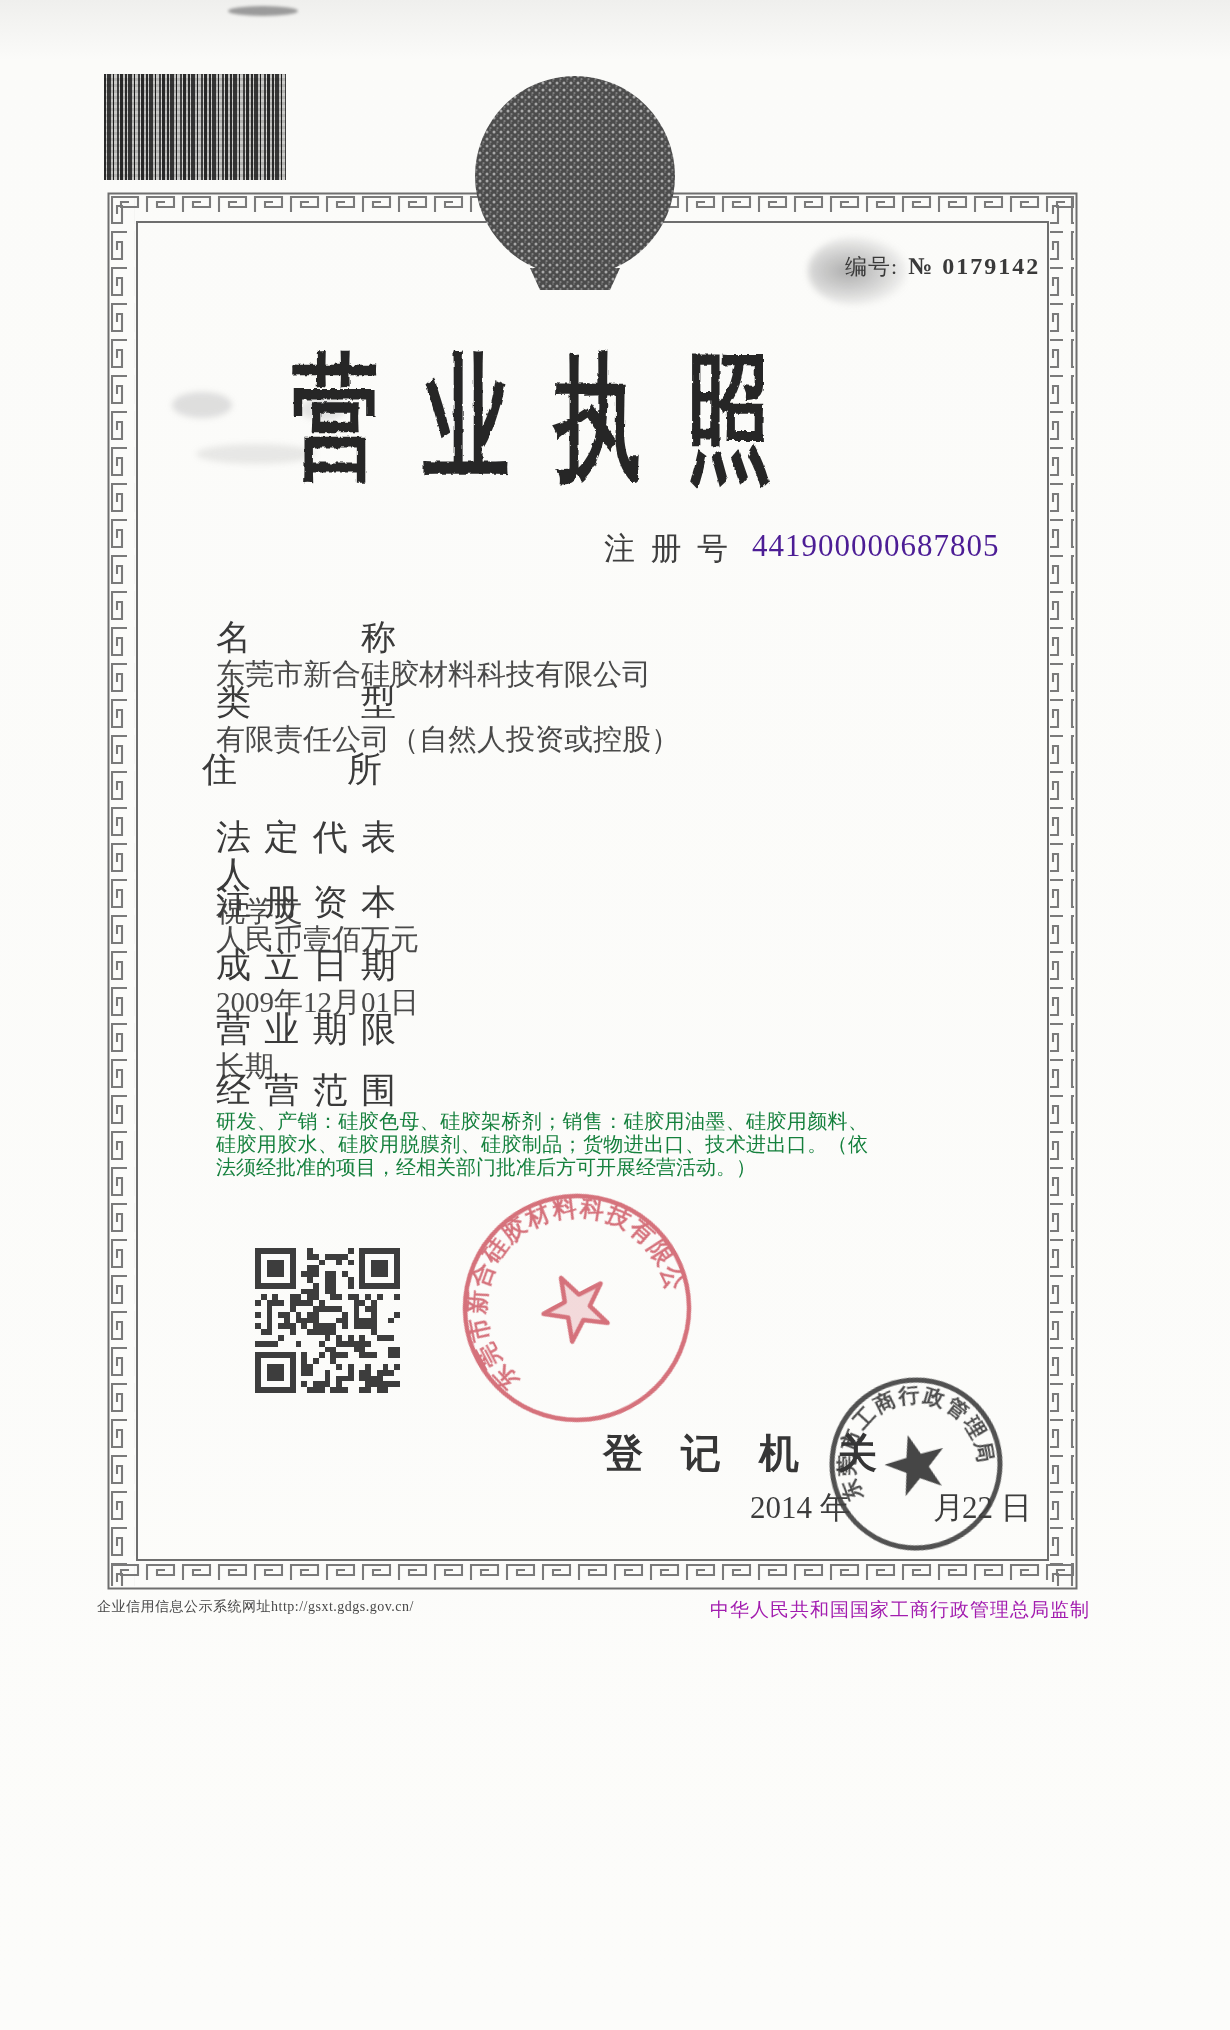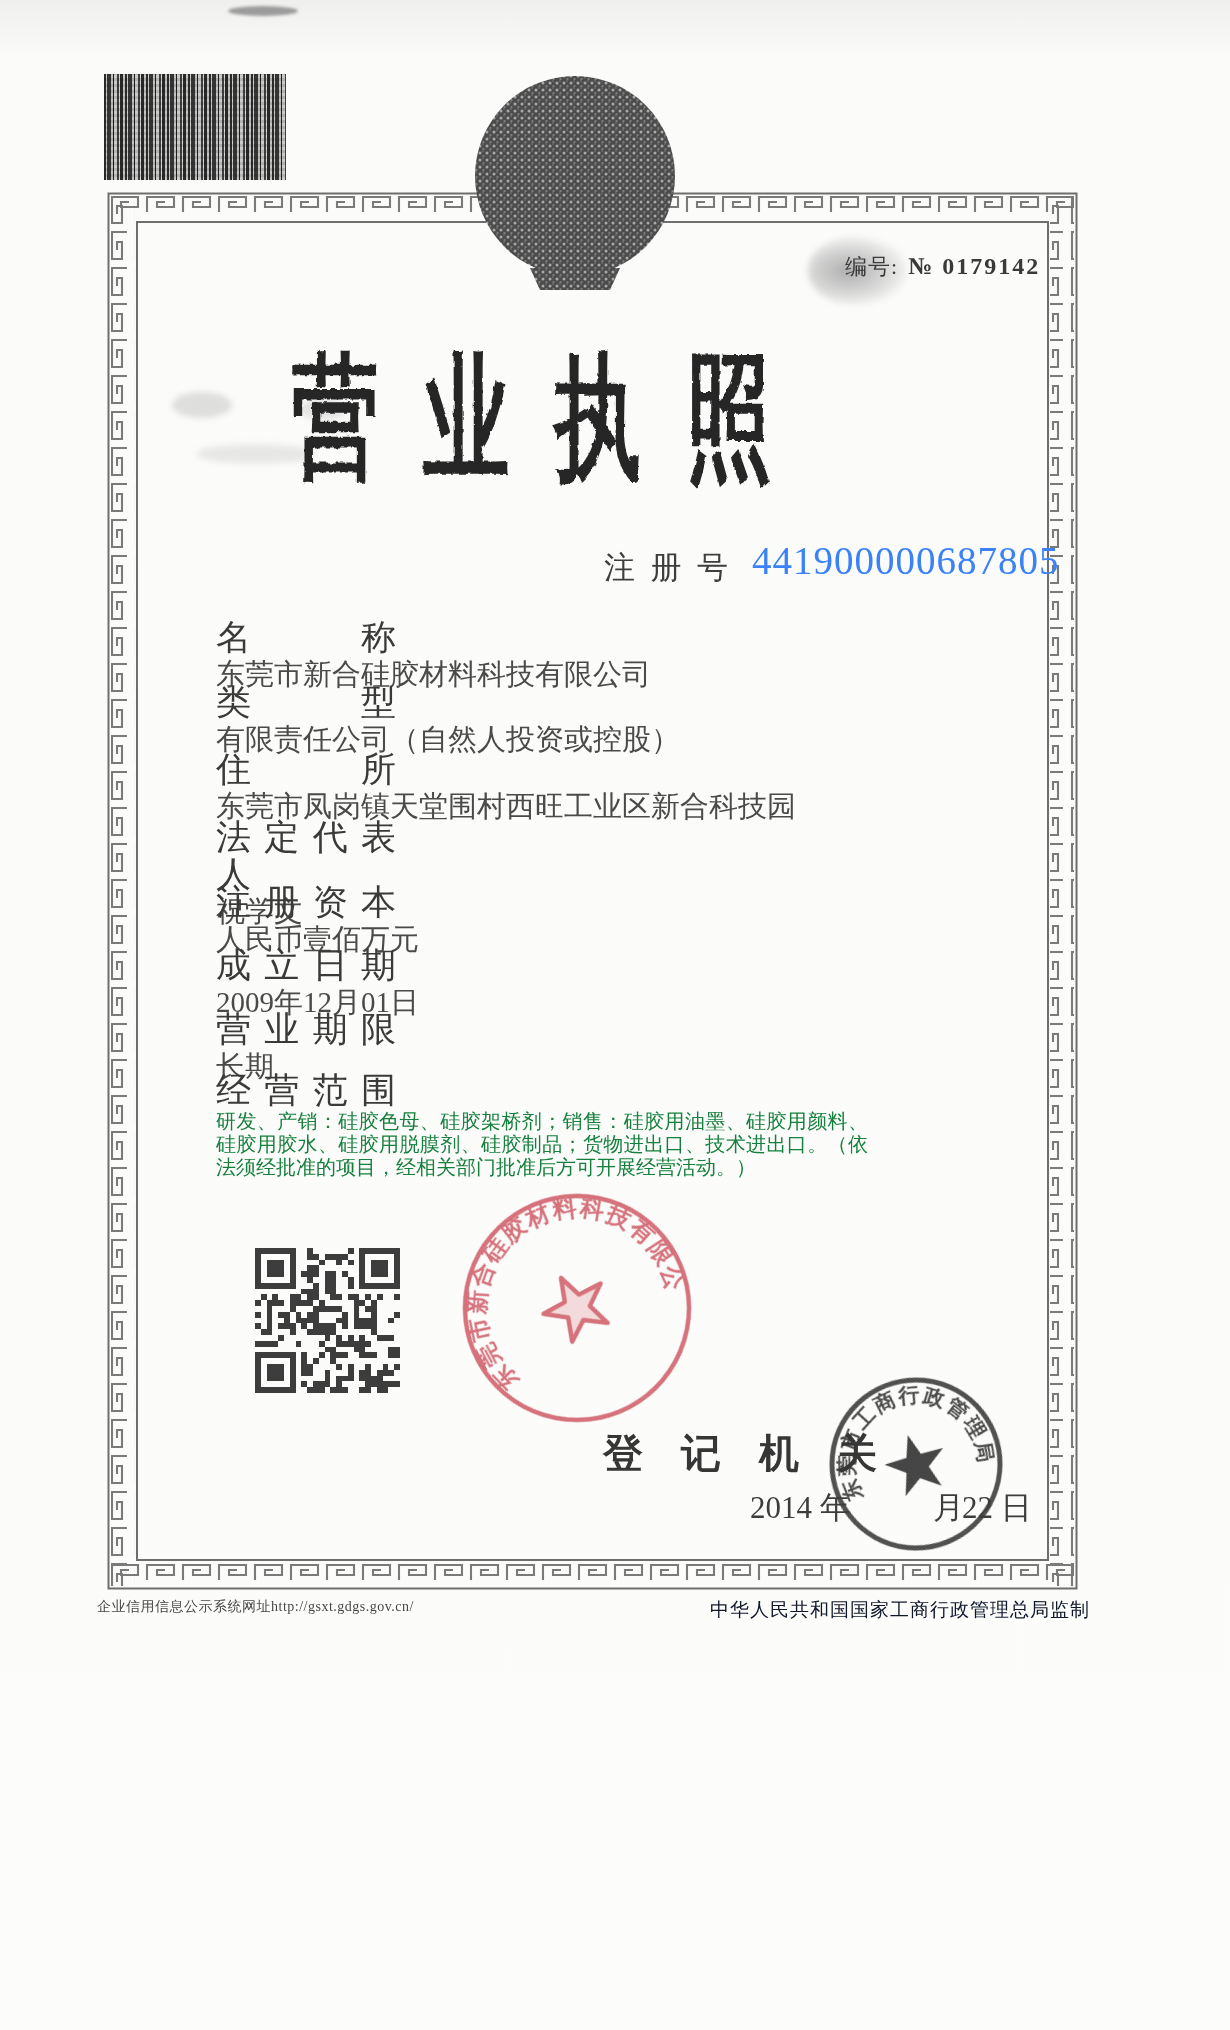--- a/index.html
+++ b/index.html
@@ -24,21 +24,21 @@
   .serial .no{font-weight:bold;font-size:24px;margin-left:10px;letter-spacing:2px;}
 
   
   .title{left:292px;top:344px;font-size:135px;line-height:1.1;font-weight:900;color:#282828;
          letter-spacing:70px;white-space:nowrap;transform:scaleX(.64);transform-origin:0 0;
          font-family:"DejaVu Sans", sans-serif;filter:url(#grunge);}
 
   
   .regline{left:604px;top:528px;display:flex;align-items:flex-end;}
   .reg-label{display:inline-block;width:124px;font-size:31px;color:#3e3e3e;text-align:justify;text-align-last:justify;line-height:1;}
-  .reg-value{margin-left:24px;font-size:39px;letter-spacing:1px;color:#3b82f6;margin-top:10px;}
+  .reg-value{margin-left:24px;font-size:31px;letter-spacing:1px;color:#4c1d95;}
 
   
   .row{position:absolute;left:202px;width:870px;display:flex;align-items:baseline;flex-direction:column;}
   .flabel{flex:none;display:inline-block;width:180px;font-size:35px;line-height:1.05;color:#3a3a3a;
           text-align:justify;text-align-last:justify;font-weight:500;}
   .fvalue{margin-left:14px;font-size:29px;line-height:1.2;color:#4a4a4a;}
   .row.scope .fvalue{font-size:20px;line-height:23px;width:652px;color:#15803d;text-align:justify;}
 
   
   .qr{left:255px;top:1248px;width:145px;height:145px;filter:blur(.3px);}
@@ -51,21 +51,21 @@
   
   .regorg{left:603px;top:1426px;font-size:40px;letter-spacing:14px;color:#363636;font-weight:600;white-space:nowrap;}
   .dateline{left:750px;top:1487px;font-size:31px;color:#3d3d3d;white-space:nowrap;}
   .dateline span{position:absolute;top:0;white-space:nowrap;}
   .d-year{left:0;}
   .d-month{left:183px;}
   .d-day{left:212px;}
 
   
   .footer-left{left:97px;top:1598px;font-size:14px;color:#474747;letter-spacing:.5px;}
-  .footer-right{left:710px;top:1597px;font-size:19px;color:#0f172a;letter-spacing:1px;text-align:right;}
+  .footer-right{left:710px;top:1597px;font-size:19px;color:#a21caf;letter-spacing:1px;text-align:right;}
 
   
   .smudge{border-radius:50%;filter:blur(3px);}
   .sm1{left:808px;top:236px;width:100px;height:70px;background:radial-gradient(ellipse at 40% 50%,rgba(110,110,112,.55),rgba(150,150,152,.25) 55%,transparent 75%);}
   .sm2{left:172px;top:392px;width:60px;height:26px;background:rgba(120,120,122,.22);}
   .sm3{left:300px;top:398px;width:46px;height:22px;background:rgba(120,120,122,.18);}
   .sm4{left:196px;top:444px;width:120px;height:20px;background:rgba(120,120,122,.15);}
   .sm5{left:228px;top:6px;width:70px;height:10px;background:rgba(70,70,72,.5);filter:blur(1.5px);}
 </style>
 </head>
@@ -130,21 +130,20 @@
 <div class="row" style="top:620px">
   <span class="flabel">名 称</span>
   <span class="fvalue">东莞市新合硅胶材料科技有限公司</span>
 </div>
 <div class="row" style="top:685px">
   <span class="flabel">类 型</span>
   <span class="fvalue">有限责任公司（自然人投资或控股）</span>
 </div>
 <div class="row" style="top:752px">
   <span class="flabel">住 所</span>
-  <span class="fvalue">东莞市凤岗镇天堂围村西旺工业区新合科技园</span>
 </div>
 <div class="row" style="top:820px">
   <span class="flabel">法 定 代 表 人</span>
   <span class="fvalue">祝学文</span>
 </div>
 <div class="row" style="top:885px">
   <span class="flabel">注 册 资 本</span>
   <span class="fvalue">人民币壹佰万元</span>
 </div>
 <div class="row" style="top:948px">

